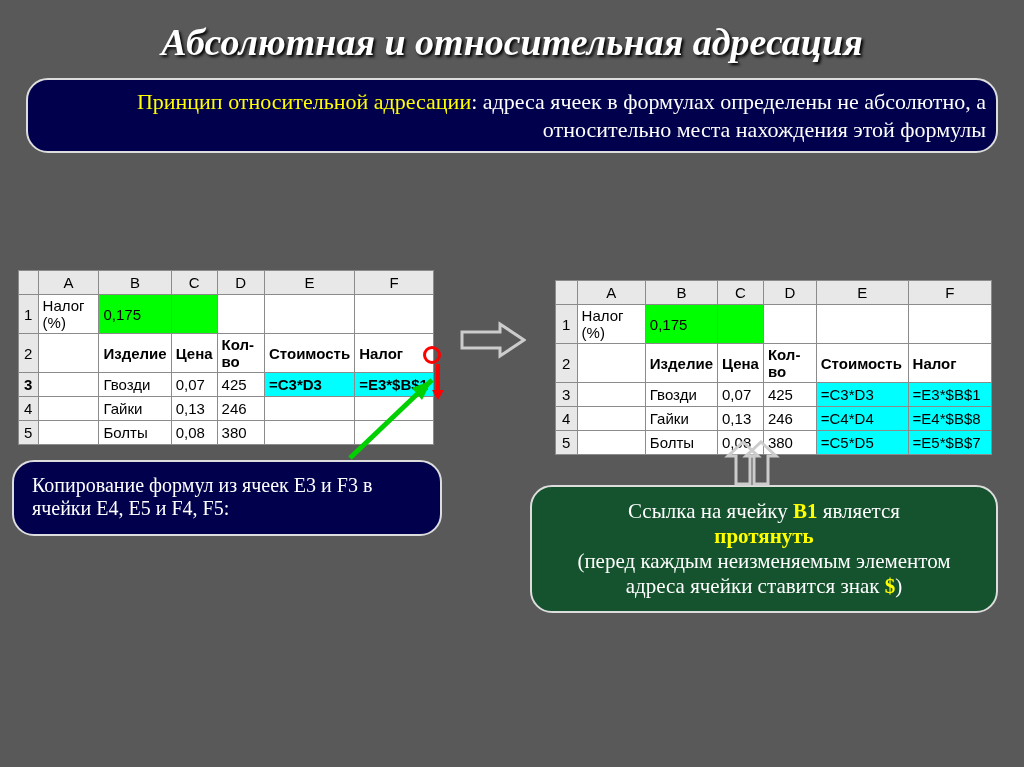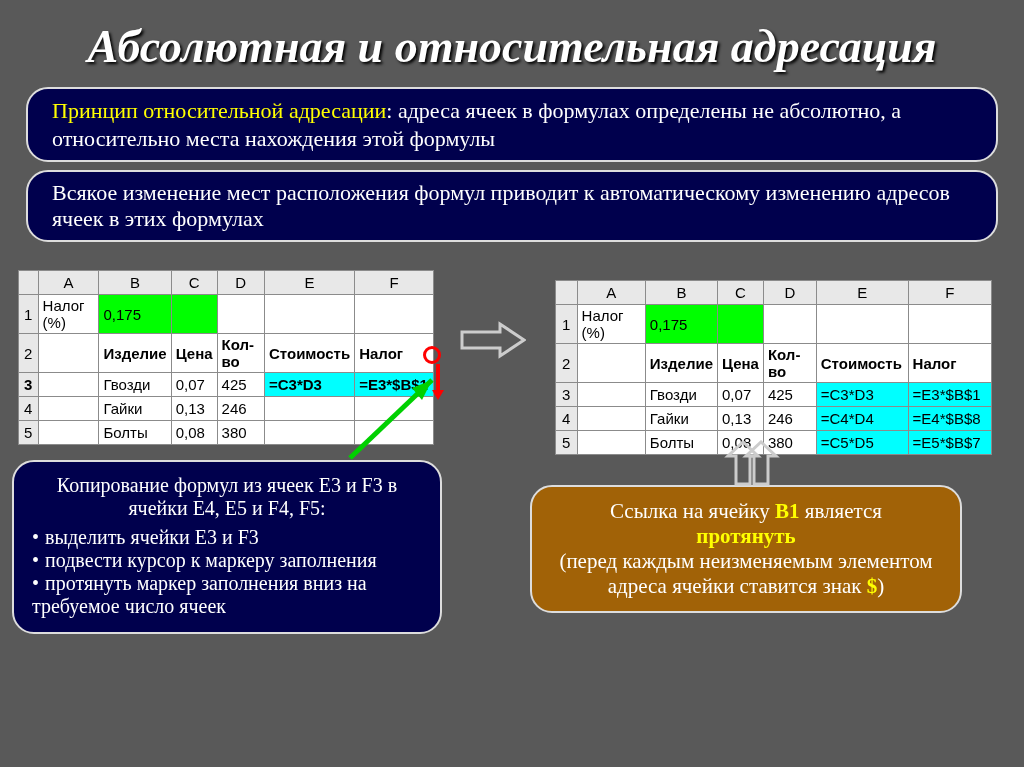--- a/index.html
+++ b/index.html
@@ -13,35 +13,35 @@
     overflow: hidden;
   }
   .slide {
     width: 1024px;
     height: 767px;
     padding: 20px 18px;
     position: relative;
   }
   .title {
     text-align: center;
-    font-size: 46px;
+    font-size: 38px;
     font-weight: bold;
     font-style: italic;
     color: #ffffff;
     text-shadow: 2px 2px 3px #000;
     margin: 0 0 14px 0;
   }
   .box {
     background: #00004d;
     border: 2px solid #dddddd;
     border-radius: 22px;
     color: #fff;
     font-size: 22px;
-    text-align: left;
-    padding: 8px 24px;
+    text-align: right;
+    padding: 8px 10px;
     margin: 0 8px 8px 8px;
   }
   .box .yellow { color: #ffff00; }
   .box1 { line-height: 1.25; }
 
   .sheetwrap {
     position: absolute;
   }
   .sheet-left  { left: 18px;  top: 270px; width: 416px; }
   .sheet-right { left:555px;  top: 280px; width: 437px; }
@@ -91,30 +91,30 @@
     left: 12px;
     top: 460px;
     width: 430px;
     background: #00004d;
     border: 2px solid #dddddd;
     border-radius: 22px;
     color: #ffffff;
     font-size: 20px;
     padding: 12px 18px 14px 18px;
   }
-  .copybox .hd { text-align: center; }
+  .copybox .hd { }
   .copybox ul { margin: 6px 0 0 0; padding: 0; list-style: none;}
   .copybox li::before { content: "•"; margin-right: 6px; }
 
   .refbox {
     position:absolute;
     left: 530px;
     top: 485px;
-    width: 432px;
-    background: #a16207;
+    width: 468px;
+    background: #14532d;
     border: 2px solid #dddddd;
     border-radius: 22px;
     color: #ffffff;
     font-size: 21px;
     text-align:center;
     padding: 12px 14px;
   }
   .refbox .yellowb { color: #ffff00; font-weight: bold; }
 
   
@@ -163,21 +163,20 @@
 <body>
 
 <div class="slide">
 
   <div class="title">Абсолютная и относительная адресация</div>
 
   <div class="box box1">
     <span class="yellow">Принцип относительной адресации</span><span>: адреса ячеек в формулах определены не абсолютно, а относительно места нахождения этой формулы</span>
   </div>
 
-  <div class="box">Всякое изменение мест расположения формул приводит к автоматическому изменению адресов ячеек в этих формулах</div>
 
   <div class="sheetwrap sheet-left">
     <table class="sheet">
       <colgroup>
         <col class="rowh">
           <col class="col-A">
           <col class="col-B">
           <col class="col-C">
           <col class="col-D">
           <col class="col-E">
@@ -323,25 +322,20 @@
     <polygon points="92,10 72,18 82,30" fill="#00d000"></polygon>
   </svg>
   <div class="redcircle"></div>
   <svg class="reddown" width="16" height="36">
     <line x1="8" y1="0" x2="8" y2="26" stroke="#ff0000" stroke-width="4"></line>
     <polygon points="2,26 14,26 8,36" fill="#ff0000"></polygon>
   </svg>
 
   <div class="copybox">
     <div class="hd">Копирование формул из ячеек E3 и F3 в ячейки E4, E5 и F4, F5:</div>
-    <ul>
-      <li>выделить ячейки E3 и F3</li>
-      <li>подвести курсор к маркеру заполнения</li>
-      <li>протянуть маркер заполнения вниз на требуемое число ячеек</li>
-    </ul>
   </div>
 
   <div class="refbox">
     <span>Ссылка на ячейку </span><span class="yellowb">B1</span><span> является</span><br>
     <span class="yellowb">протянуть</span><br>
     <span>(перед каждым неизменяемым элементом адреса ячейки ставится знак </span><span class="yellowb">$</span><span>)</span>
   </div>
 
   <div class="uparrows">
     <svg class="openarr" style="left:0" viewBox="0 0 46 46">

